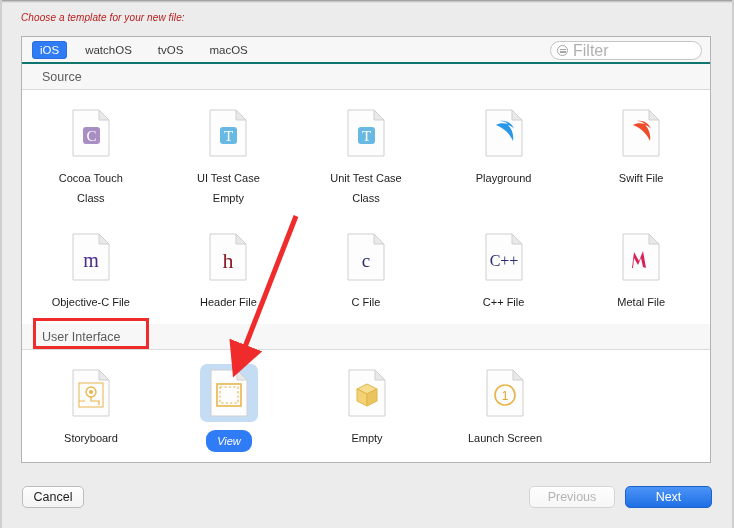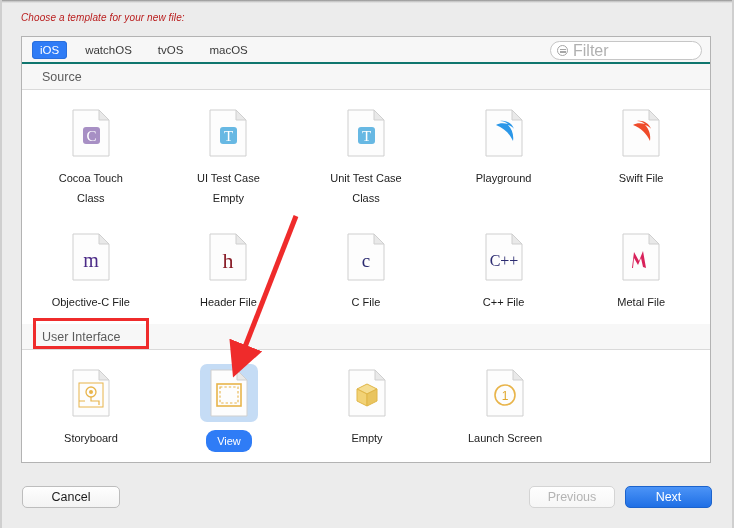--- a/index.html
+++ b/index.html
@@ -138,40 +138,41 @@
     text-align: center;
     line-height: 20px;
     max-width: 120px;
   }
   .cell.selected .cell-label {
     background: #2f7cf6;
     color: #ffffff;
     border-radius: 9px;
     padding: 1px 11px;
     margin-top: 8px;
+    font-style: italic;
   }
 
   
   .doc {
     position: relative;
     width: 38px; height: 48px;
   }
   .doc svg { display: block; }
 
   
   .btn {
     position: absolute;
     font-size: 12.5px;
     border-radius: 5px;
     display: flex; align-items: center; justify-content: center;
     white-space: nowrap;
   }
   .btn-cancel {
     left: 22px; top: 486px;
-    width: 98px; height: 22px;
+    width: 62px; height: 22px;
     background: linear-gradient(to bottom, #fefefe, #f3f3f3);
     border: 1px solid #bdbdbd;
     color: #1c1c1c;
   }
   .btn-previous {
     left: 529px; top: 486px;
     width: 86px; height: 22px;
     background: linear-gradient(to bottom, #fefefe, #f6f6f6);
     border: 1px solid #d4d4d4;
     color: #b4b4b4;

